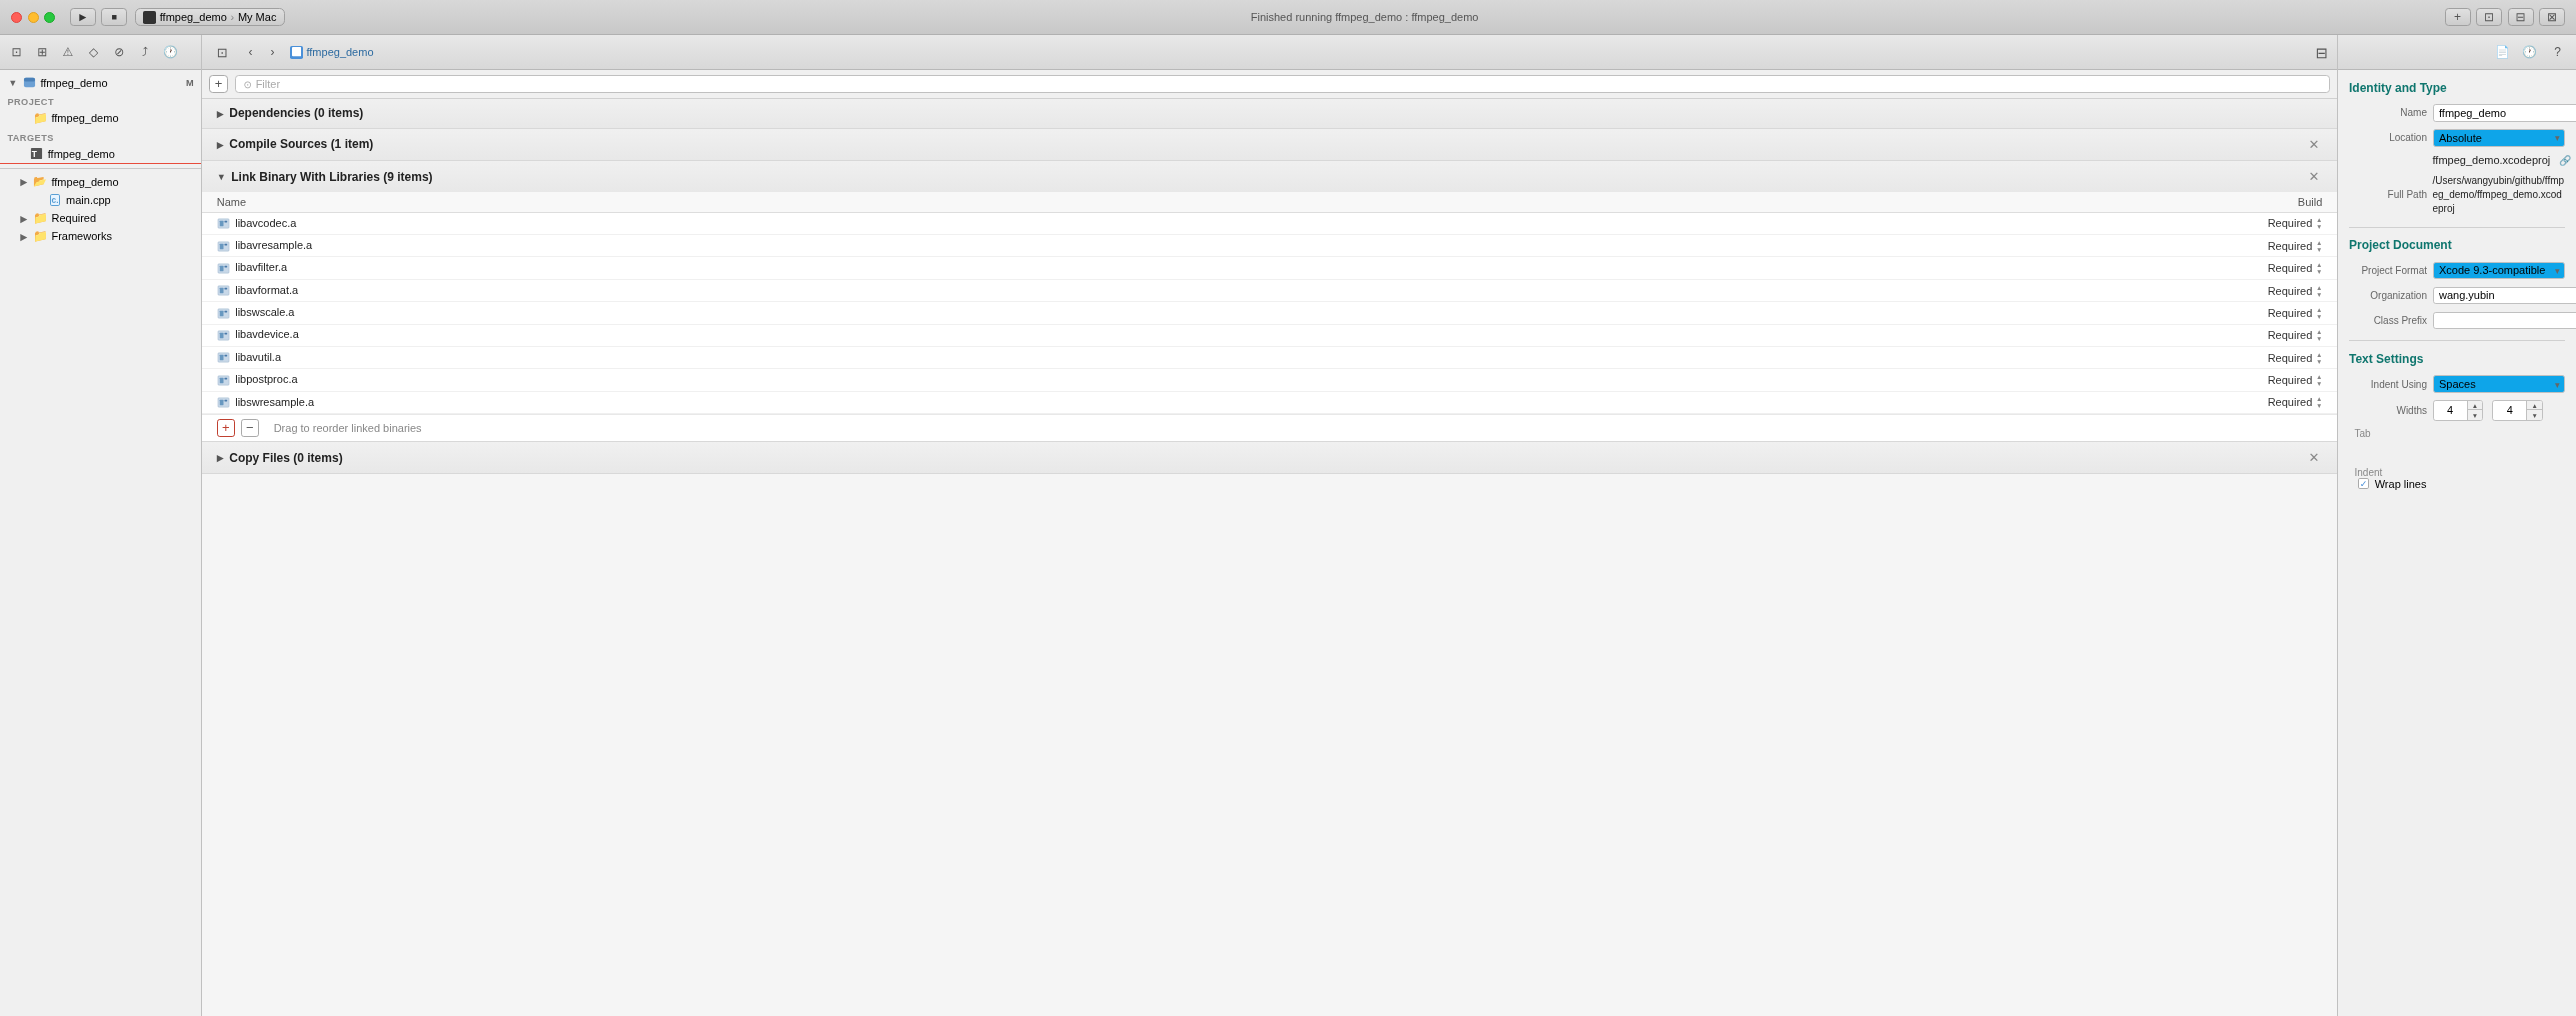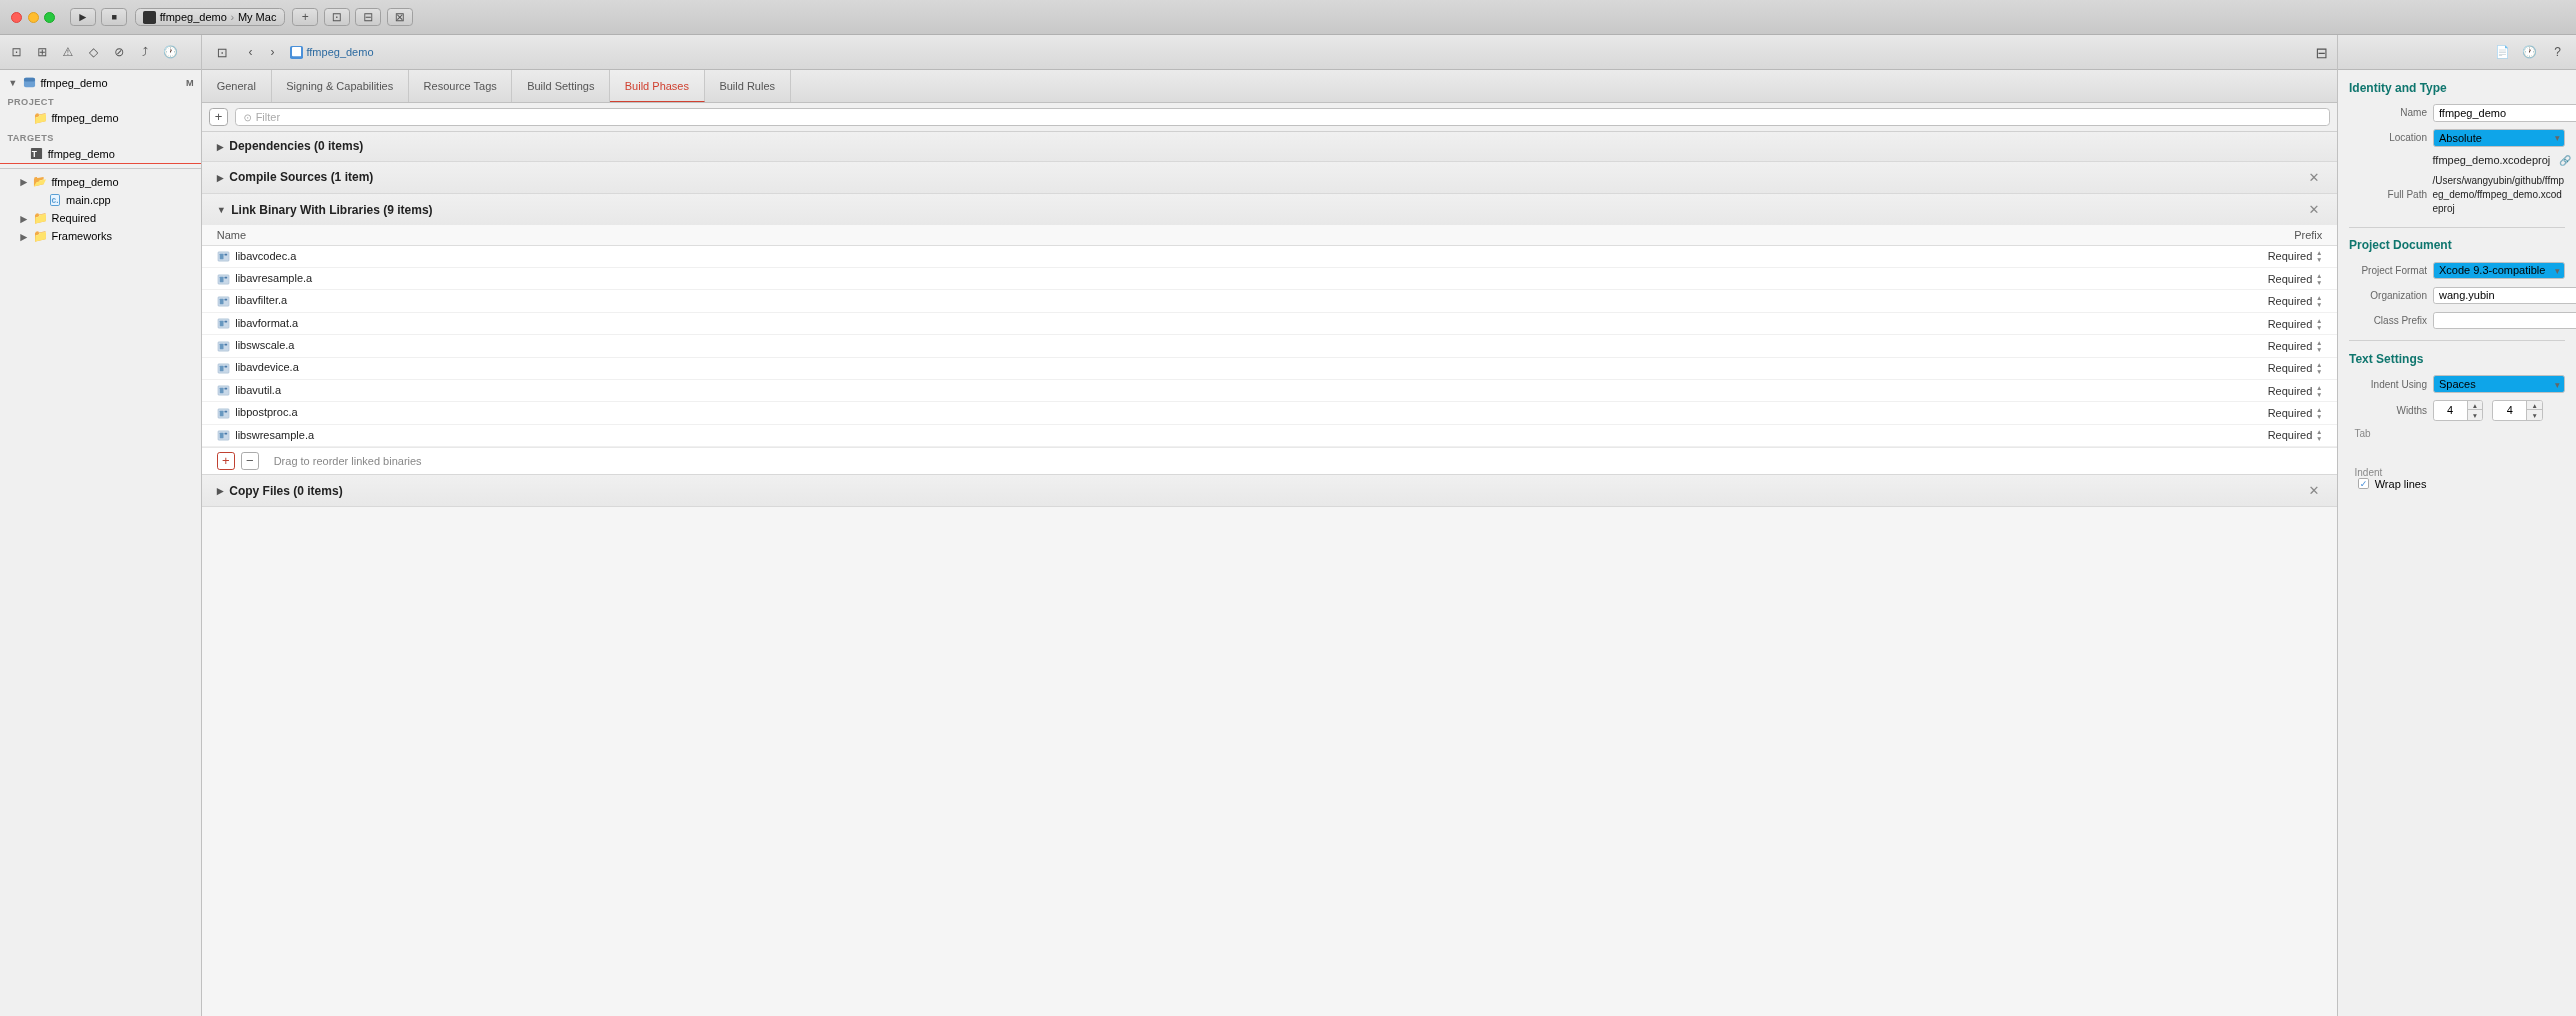--- a/index.html
+++ b/index.html
@@ -422,20 +422,21 @@
   <div class="titlebar-controls">
     <div class="titlebar-btn">▶</div>
     <div class="titlebar-btn">■</div>
   </div>
   <div class="titlebar-scheme">
     <span style="width:13px;height:13px;background:#333;border-radius:1.8px;display:inline-block;"></span>
     <span>ffmpeg_demo</span>
     <span style="color:#888;">›</span>
     <span>My Mac</span>
   </div>
+  <div class="title-center">Finished running ffmpeg_demo : ffmpeg_demo</div>
   <div class="titlebar-right">
     <div class="titlebar-right-btn">+</div>
     <div class="titlebar-right-btn">⊡</div>
     <div class="titlebar-right-btn">⊟</div>
     <div class="titlebar-right-btn">⊠</div>
   </div>
 </div>
 
 <div class="app-body">
 
@@ -520,28 +521,20 @@
         <div class="breadcrumb-icon">
           <svg width="9.2" height="9.2" viewBox="0 0 10 10">
               <rect x="0" y="0" width="10" height="10" rx="1" fill="white"></rect>
             </svg>
         </div>
         <span>ffmpeg_demo</span>
       </div>
       <div class="sec-right" style="font-size:14.7px;cursor:pointer;color:#555;">⊟</div>
     </div>
 
-    <div class="tab-bar">
-      <div class="tab-item">General</div>
-      <div class="tab-item">Signing &amp; Capabilities</div>
-      <div class="tab-item">Resource Tags</div>
-      <div class="tab-item">Build Settings</div>
-      <div class="tab-item active">Build Phases</div>
-      <div class="tab-item">Build Rules</div>
-    </div>
 
     <div class="filter-bar">
       <div class="filter-add-btn">+</div>
       <div class="filter-input-wrap">
         <span style="font-size:10px;color:#aaa;">⊙</span>
         <span style="color:#aaa;">Filter</span>
       </div>
     </div>
 
     <div class="build-phases-content">
@@ -565,21 +558,21 @@
         <div class="phase-header">
           <span style="font-size:9.2px;color:#555;">▼</span>
           <span class="phase-header-title">Link Binary With Libraries (9 items)</span>
           <div class="phase-close-btn">✕</div>
         </div>
         <div class="phase-body">
           <table class="library-table">
             <thead>
               <tr>
                 <th>Name</th>
-                <th class="right">Prefix</th>
+                <th class="right">Build</th>
               </tr>
             </thead>
             <tbody id="library-rows">
             <tr class="lib-row">
       <td>
         <span class="lib-icon">
           <svg class="lib-icon-svg" viewBox="0 0 14 14" fill="none">
             <rect x="1" y="2" width="12" height="10" rx="1" fill="#c8d8e8" stroke="#a0b8cc" stroke-width="0.5"></rect>
             <rect x="3" y="4" width="4" height="6" rx="0.5" fill="#6898c0"></rect>
             <rect x="8" y="4" width="3" height="2" rx="0.5" fill="#4a7aaa"></rect>

